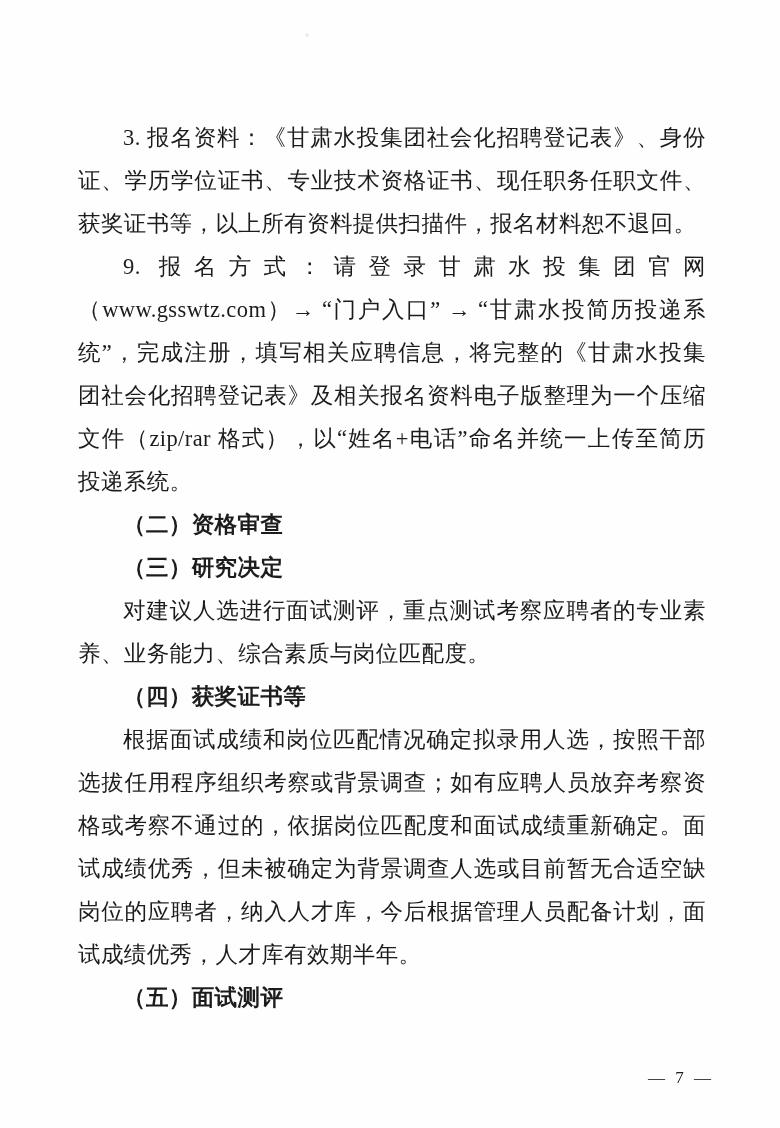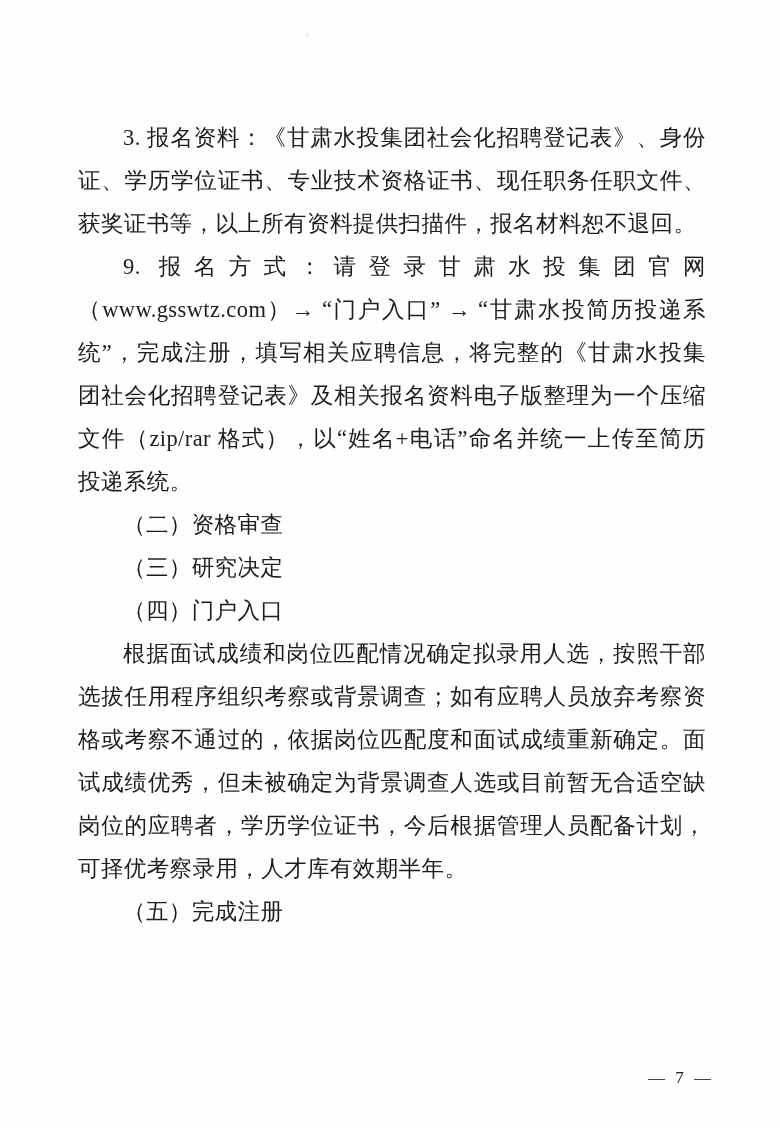--- a/index.html
+++ b/index.html
@@ -25,21 +25,21 @@
     line-height: 43px;
     text-align: justify;
     text-justify: inter-ideograph;
     letter-spacing: 0.4px;
   }
   .doc-content p {
     text-indent: 2em;
     margin: 0;
   }
   .doc-content p.heading {
-    font-weight: 400;
+    font-weight: 700;
   }
   .page-footer {
     position: absolute;
     top: 1068px;
     right: 66px;
     color: #1c1c1c;
     font-size: 17px;
     letter-spacing: 3px;
     font-family: "Liberation Serif", "DejaVu Serif", serif;
   }
@@ -57,18 +57,19 @@
 </head>
 <body>
 
 <div class="page">
   <div class="scan-speck"></div>
   <div class="doc-content" id="doc-content">
       <p class="body">3. 报名资料：《甘肃水投集团社会化招聘登记表》、身份证、学历学位证书、专业技术资格证书、现任职务任职文件、获奖证书等，以上所有资料提供扫描件，报名材料恕不退回。</p>
       <p class="body">9. 报名方式：请登录甘肃水投集团官网（www.gsswtz.com）→ “门户入口” → “甘肃水投简历投递系统”，完成注册，填写相关应聘信息，将完整的《甘肃水投集团社会化招聘登记表》及相关报名资料电子版整理为一个压缩文件（zip/rar 格式），以“姓名+电话”命名并统一上传至简历投递系统。</p>
       <p class="heading">（二）资格审查</p>
       <p class="heading">（三）研究决定</p>
-      <p class="heading">（四）门户入口</p>
-      <p class="body">根据面试成绩和岗位匹配情况确定拟录用人选，按照干部选拔任用程序组织考察或背景调查；如有应聘人员放弃考察资格或考察不通过的，依据岗位匹配度和面试成绩重新确定。面试成绩优秀，但未被确定为背景调查人选或目前暂无合适空缺岗位的应聘者，学历学位证书，今后根据管理人员配备计划，可择优考察录用，人才库有效期半年。</p>
-      <p class="heading">（五）完成注册</p>
+      <p class="body">对建议人选进行面试测评，重点测试考察应聘者的专业素养、业务能力、综合素质与岗位匹配度。</p>
+      <p class="heading">（四）获奖证书等</p>
+      <p class="body">根据面试成绩和岗位匹配情况确定拟录用人选，按照干部选拔任用程序组织考察或背景调查；如有应聘人员放弃考察资格或考察不通过的，依据岗位匹配度和面试成绩重新确定。面试成绩优秀，但未被确定为背景调查人选或目前暂无合适空缺岗位的应聘者，纳入人才库，今后根据管理人员配备计划，面试成绩优秀，人才库有效期半年。</p>
+      <p class="heading">（五）面试测评</p>
     </div>
   <div class="page-footer">— 7 —</div>
 </div>
 
 </body></html>

